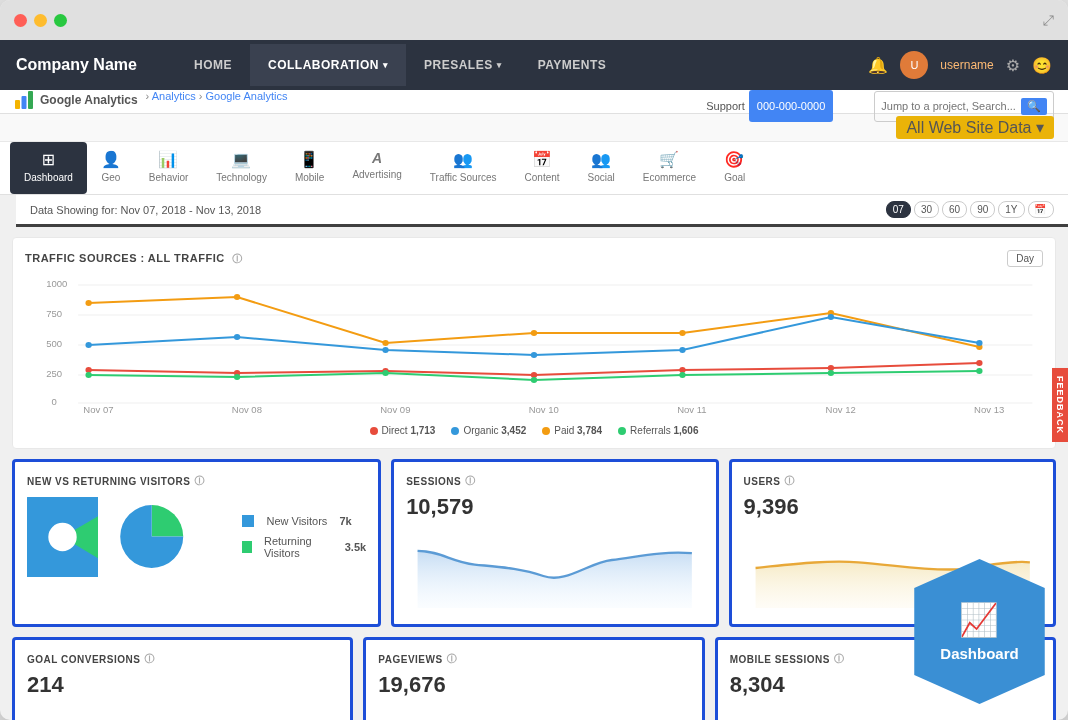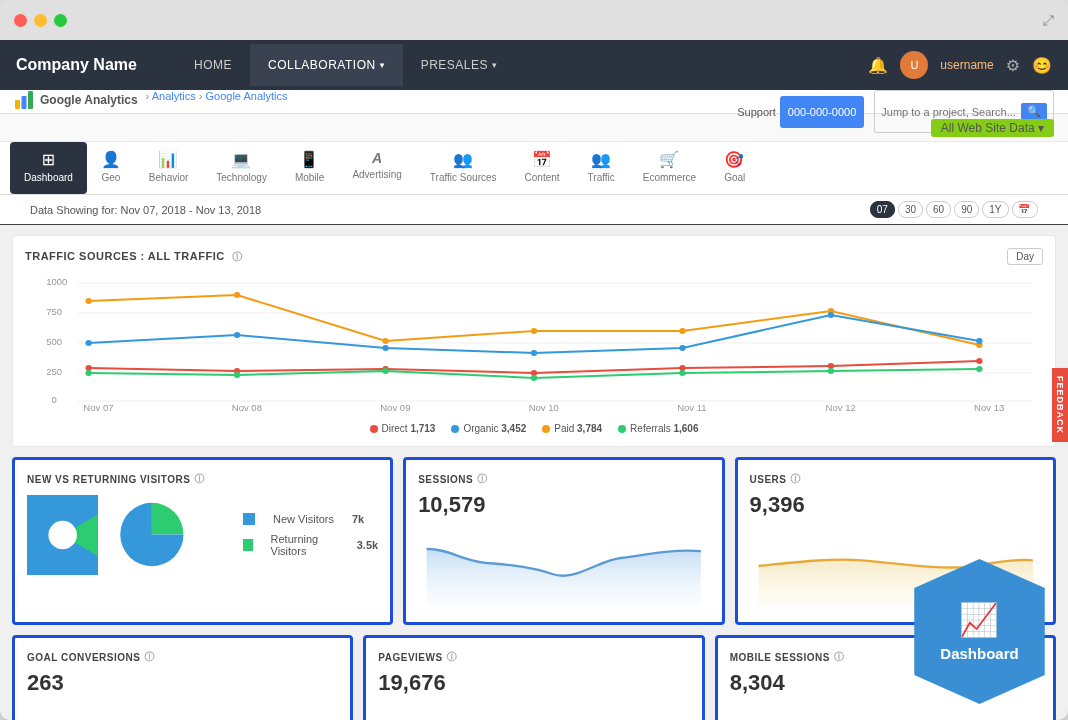--- a/index.html
+++ b/index.html
@@ -46,21 +46,21 @@
       color: white;
       font-size: 16px;
       font-weight: bold;
       margin-right: 30px;
       min-width: 130px;
     }
     .nav-items { display: flex; align-items: center; gap: 0; flex: 1; }
     .nav-item {
       color: #ccc;
       font-size: 12px;
-      font-weight: 400;
+      font-weight: 700;
       padding: 0 18px;
       height: 42px;
       display: flex;
       align-items: center;
       cursor: pointer;
       text-transform: uppercase;
       letter-spacing: 0.5px;
       position: relative;
       justify-content: flex-end;
     }
@@ -81,35 +81,35 @@
       border-bottom: 1px solid #e0e0e0;
     }
     .ga-logo { display: flex; align-items: center; gap: 6px; }
     .ga-logo-icon { width: 20px; height: 20px; }
     .ga-logo-text { font-size: 12px; color: #555; font-weight: 600; }
     .breadcrumb { font-size: 11px; color: #888; margin-left: 8px; }
     .breadcrumb span { color: #4285f4; }
     .sub-header-right { margin-left: auto; display: flex; align-items: center; gap: 10px; }
     .support-btn { display: flex; align-items: center; gap: 4px; font-size: 11px; color: #555; }
     .support-phone { background: #4285f4; color: white; padding: 10px 8px; border-radius: 3px; font-size: 11px; }
-    .search-box { display: flex; align-items: center; border: 1px solid #ccc; border-radius: 3px; padding: 12px 6px; }
+    .search-box { display: flex; align-items: center; border: 1px solid #ccc; border-radius: 3px; padding: 6px 6px; margin-left: 31px; }
     .search-box input { border: none; outline: none; font-size: 11px; color: #555; width: 140px; background: transparent; }
     .search-btn { background: #4285f4; color: white; border: none; padding: 2px 6px; cursor: pointer; font-size: 11px; border-radius: 2px; }
 
     
     .profile-bar {
       background: #f9f9f9;
       height: 28px;
       display: flex;
       align-items: center;
       justify-content: flex-end;
       padding: 0 14px;
       border-bottom: 1px solid #e8e8e8;
     }
-    .profile-selector { font-size: 12px; color: #555; background: #84cc16; padding: 2px 10px; border-radius: 3px; display: flex; align-items: center; gap: 4px; }
+    .profile-selector { font-size: 16px; color: #555; background: #eab308; padding: 2px 10px; border-radius: 3px; display: flex; align-items: center; gap: 4px; }
 
     
     .analytics-tabs {
       background: white;
       display: flex;
       border-bottom: 1px solid #e0e0e0;
       padding: 0 10px;
     }
     .analytics-tab {
       display: flex;
@@ -126,27 +126,28 @@
       background: #2c3340;
       color: white;
       border-radius: 4px;
       border-bottom: none;
     }
     .analytics-tab .tab-icon { font-size: 16px; }
 
     
     .date-bar {
       background: white;
-      padding: 6px 30px;
+      padding: 6px 14px;
       font-size: 11px;
       color: #555;
-      border-bottom: 1px solid #404040;
+      border-bottom: 3px solid #404040;
       display: flex;
       align-items: center;
       justify-content: space-between;
+      margin-left: 16px;
     }
     .date-buttons { display: flex; gap: 3px; }
     .date-btn {
       padding: 2px 6px;
       border: 1px solid #ccc;
       background: white;
       font-size: 10px;
       color: #555;
       cursor: pointer;
       border-radius: 8px;
@@ -224,21 +225,21 @@
     .stat-value {
       font-size: 22px;
       font-weight: 700;
       color: #333;
       margin-bottom: 8px;
     }
 
     
     .pie-container { display: flex; align-items: center; gap: 16px; }
     .pie-legend { font-size: 11px; color: #555; display: flex; flex-direction: column; gap: 8px; }
-    .pie-legend-item { display: flex; align-items: center; gap: 18px; padding-left: 37px; }
+    .pie-legend-item { display: flex; align-items: center; gap: 12px; padding-left: 37px; }
     .pie-legend-color { width: 12px; height: 12px; }
     .pie-legend-value { font-weight: 700; margin-left: 0; }
 
     
     svg.mini-chart { width: 100%; height: 80px; }
 
     
     .stats-grid-bottom {
       display: grid;
       grid-template-columns: 1fr 1fr 1fr;
@@ -295,20 +296,23 @@
         <span>HOME</span>
       </div>
       <div class="nav-item active">
         <span>COLLABORATION</span>
         <span class="arrow">▾</span>
       </div>
       <div class="nav-item">
         <span>PRESALES</span>
         <span class="arrow">▾</span>
       </div>
+      <div class="nav-item">
+        <span>PAYMENTS</span>
+      </div>
     </div>
     <div class="nav-right">
       <span class="nav-icon">🔔</span>
       <div class="nav-avatar">U</div>
       <span class="nav-username">username</span>
       <span class="nav-icon">⚙</span>
       <span class="nav-icon">😊</span>
     </div>
   </div>
 
@@ -374,21 +378,21 @@
         <div class="analytics-tab">
           <span class="tab-icon">👥</span>
           <span>Traffic Sources</span>
         </div>
         <div class="analytics-tab">
           <span class="tab-icon">📅</span>
           <span>Content</span>
         </div>
         <div class="analytics-tab">
           <span class="tab-icon">👥</span>
-          <span>Traffic</span>
+          <span>Social</span>
         </div>
         <div class="analytics-tab">
           <span class="tab-icon">🛒</span>
           <span>Ecommerce</span>
         </div>
         <div class="analytics-tab">
           <span class="tab-icon">🎯</span>
           <span>Goal</span>
         </div>
       </div>
@@ -569,21 +573,21 @@
         </div>
       </div>
 
       <div class="stats-grid-bottom">
 
         <div class="stat-card">
           <div class="stat-title">
             <span>GOAL CONVERSIONS</span>
             <span class="info-icon">ⓘ</span>
           </div>
-          <div class="stat-value">263</div>
+          <div class="stat-value">214</div>
           <svg class="mini-chart" viewBox="0 0 240 70">
             <defs>
               <linearGradient id="goalGrad" x1="0" y1="0" x2="0" y2="1">
                 <stop offset="0%" stop-color="#c8e6c9" stop-opacity="0.6"></stop>
                 <stop offset="100%" stop-color="#f1f8e9" stop-opacity="0.1"></stop>
               </linearGradient>
             </defs>
             <path d="M0,50 C40,48 70,40 100,35 C130,30 160,42 190,38 C210,35 225,30 240,28 L240,70 L0,70 Z" fill="url(#goalGrad)"></path>
             <path d="M0,50 C40,48 70,40 100,35 C130,30 160,42 190,38 C210,35 225,30 240,28" fill="none" stroke="#7cb87e" stroke-width="2"></path>
           </svg>

